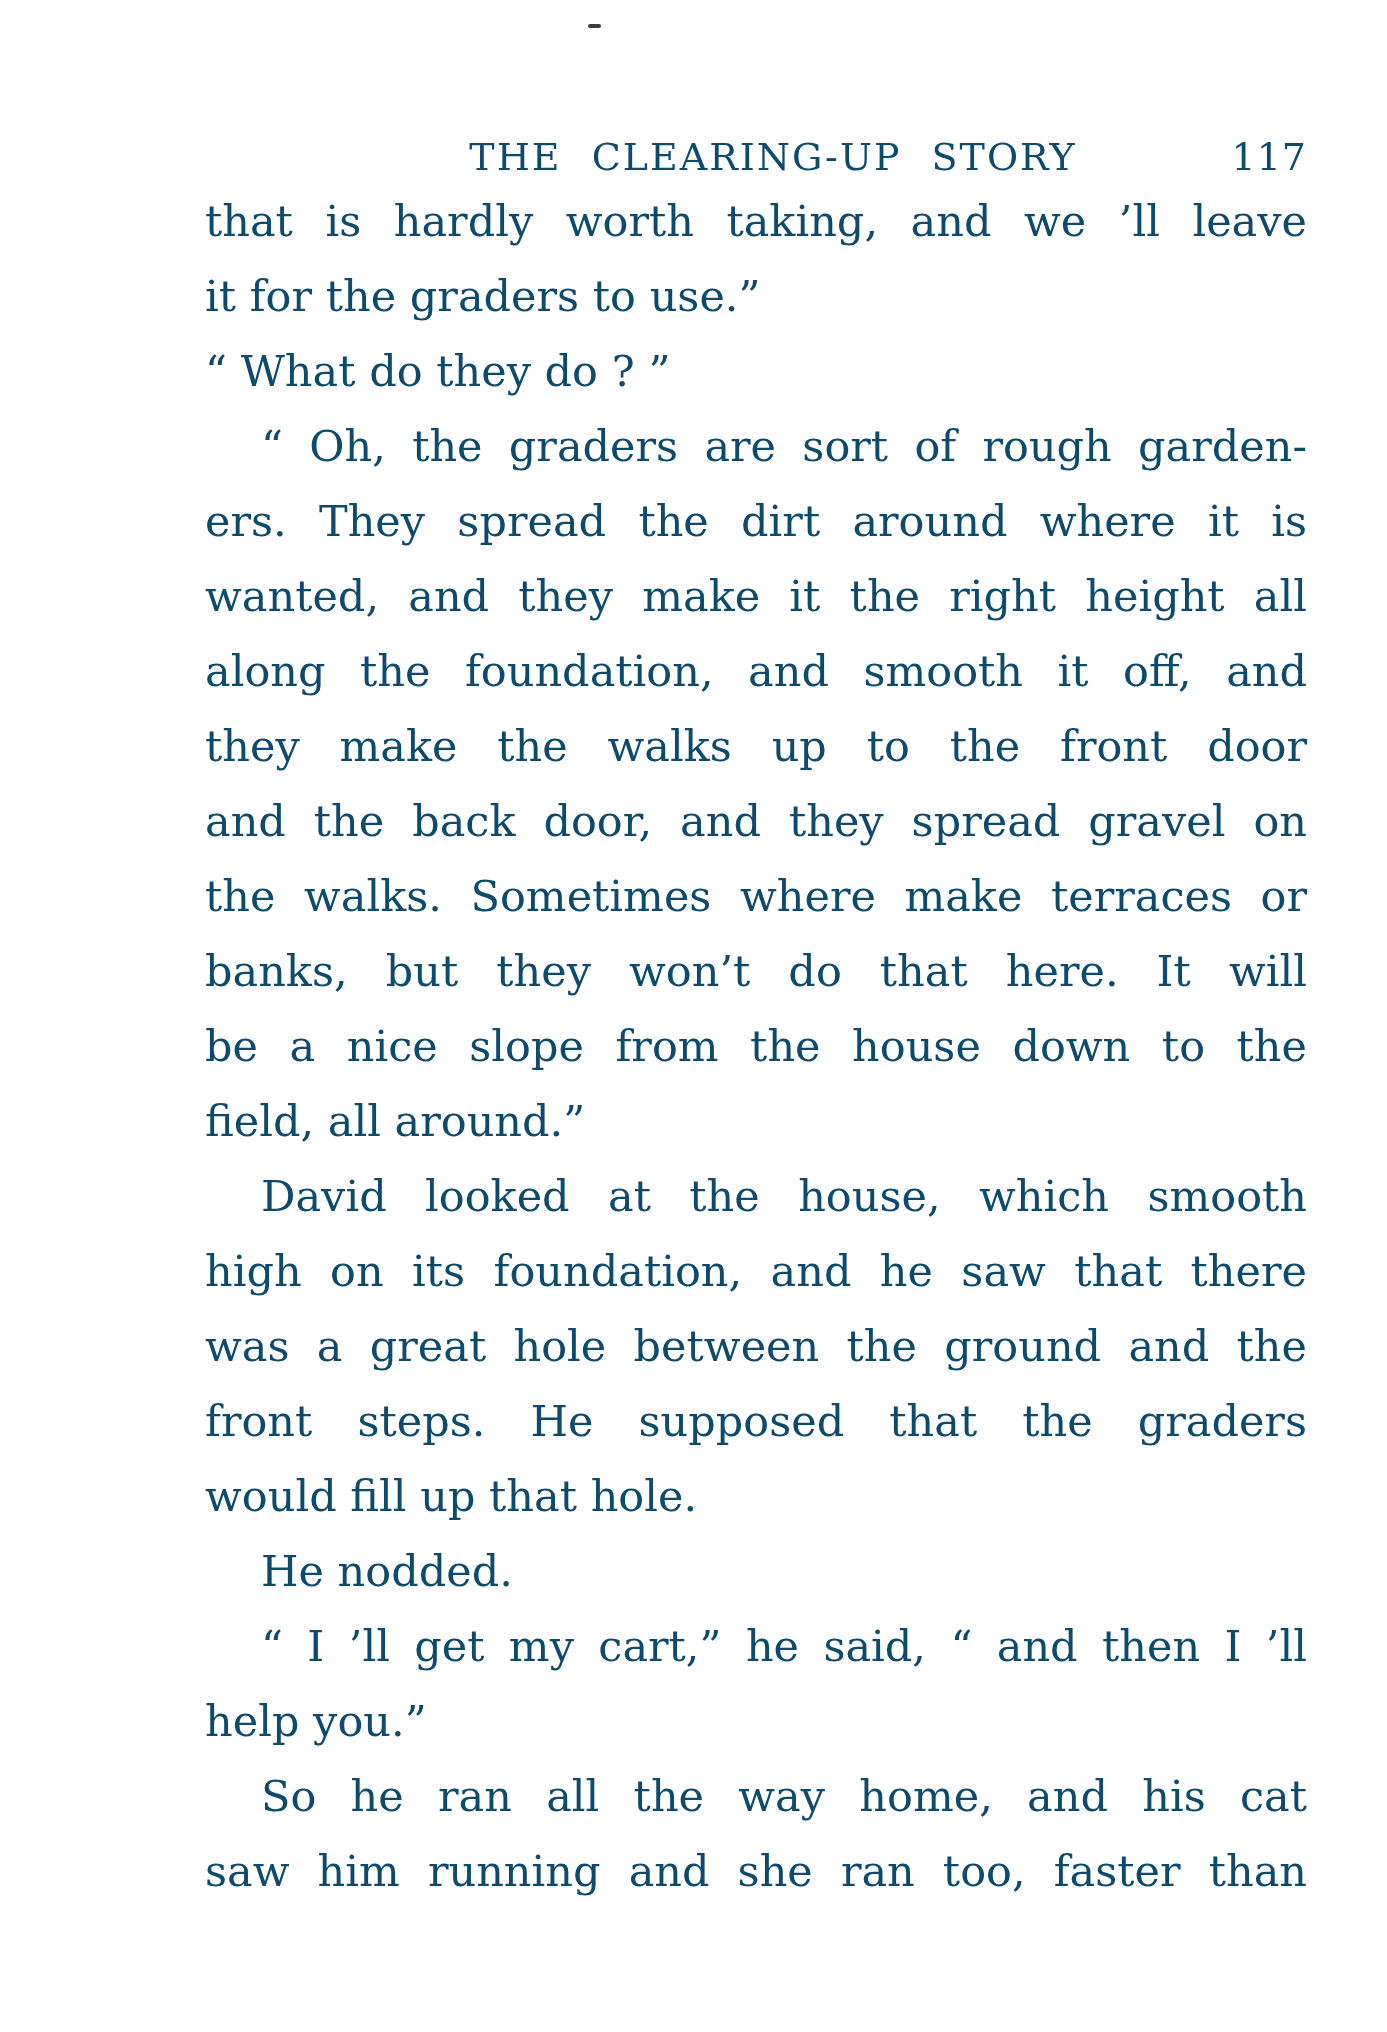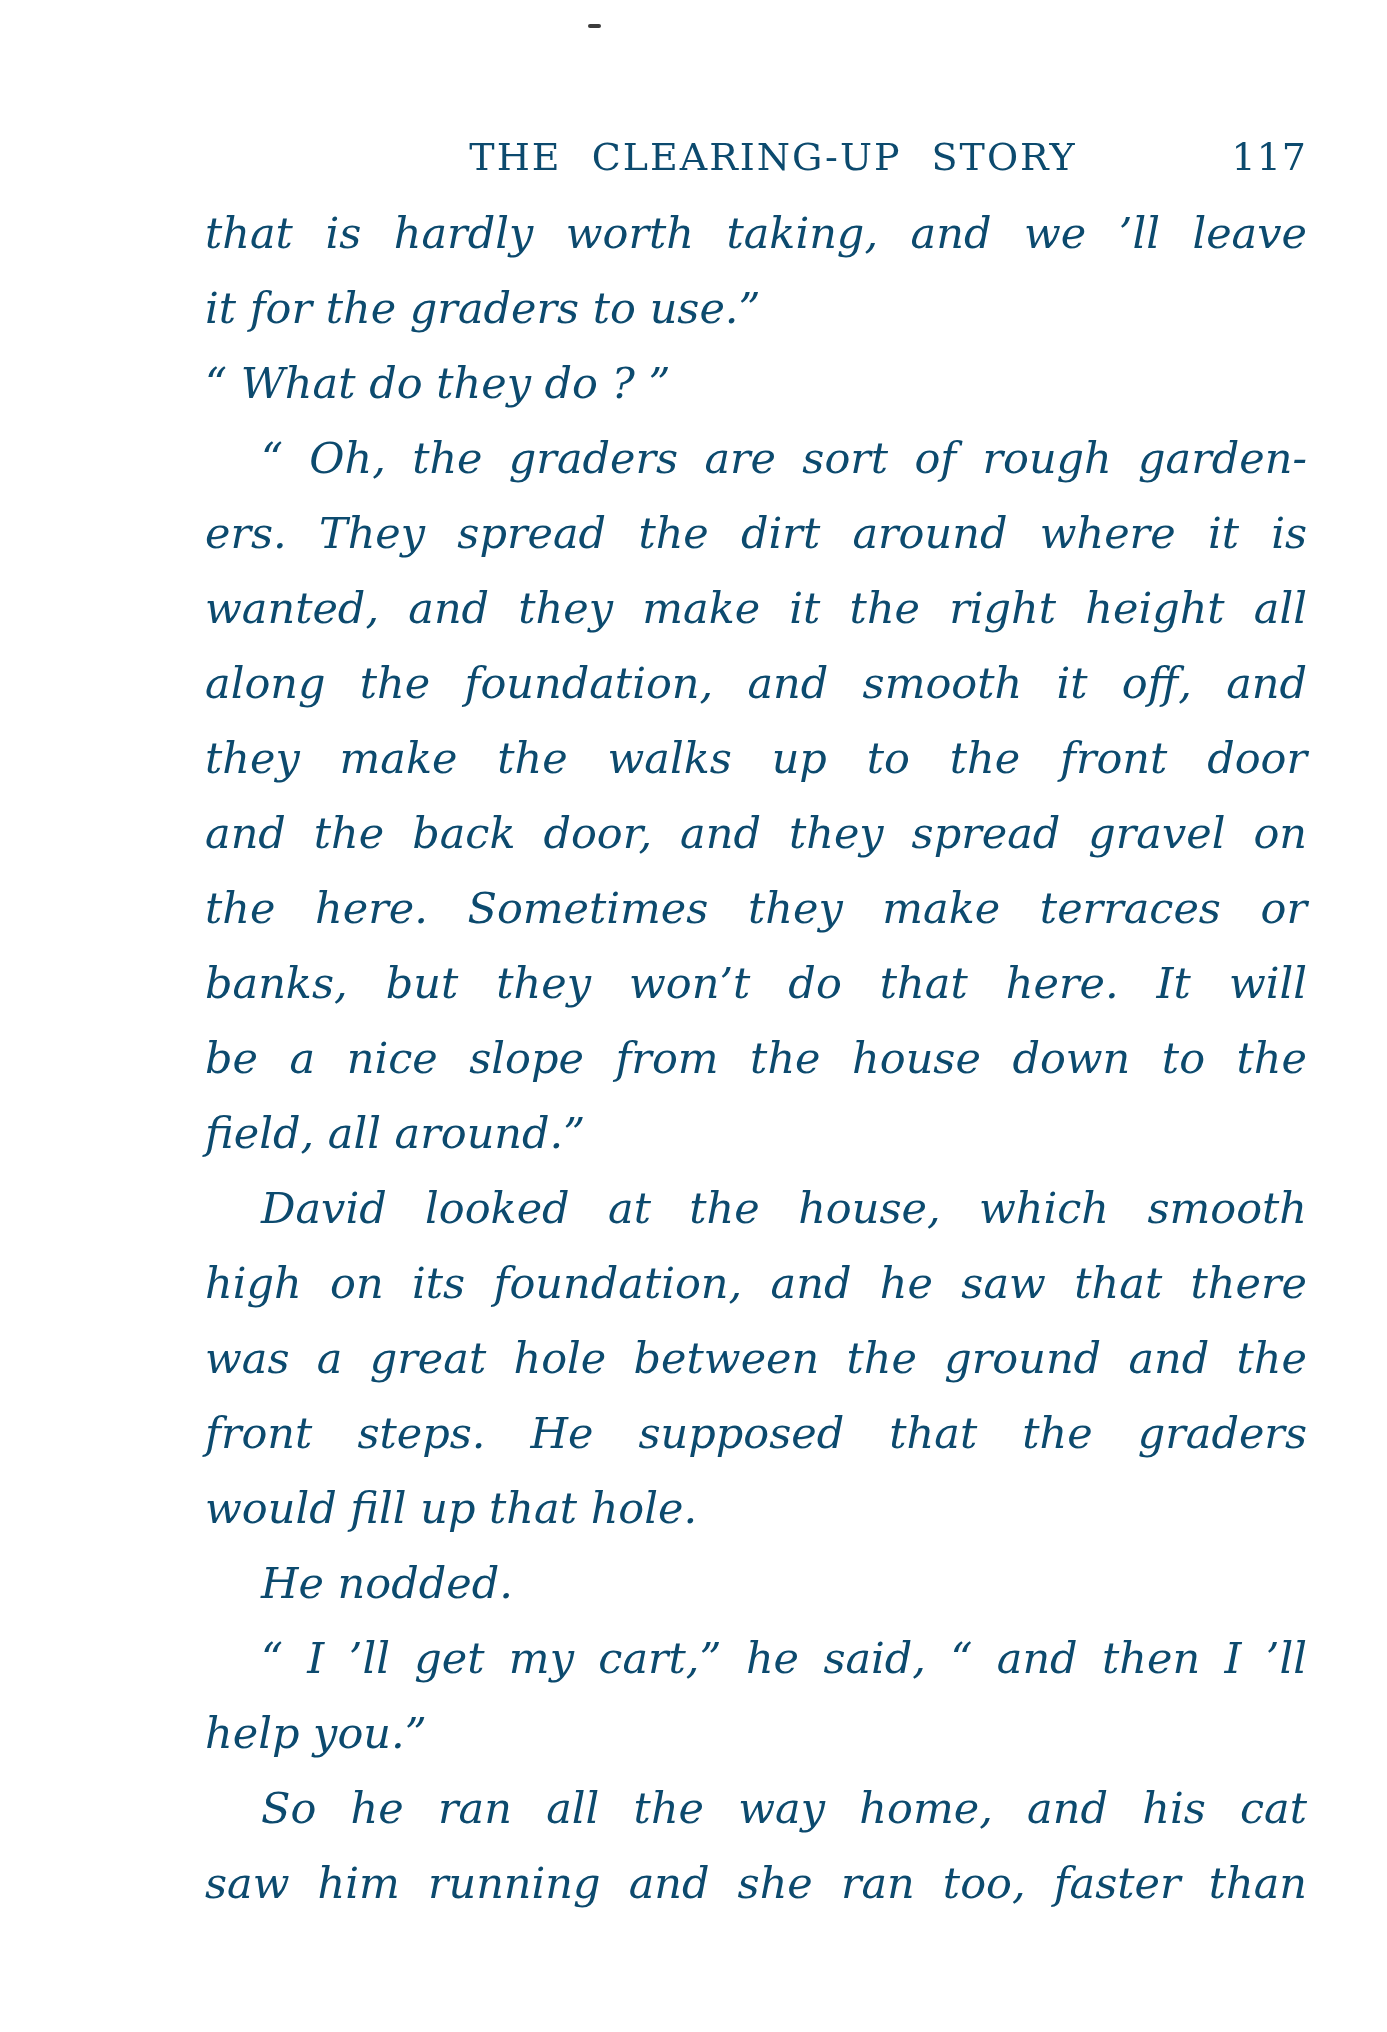--- a/index.html
+++ b/index.html
@@ -47,23 +47,22 @@
   .page-number {
     position: absolute;
     right: 0;
     top: 0;
     font-weight: normal;
     letter-spacing: 1px;
   }
   .page-body {
     position: absolute;
     left: 205px;
-    top: 196px;
+    top: 184px;
     width: 1102px;
-    font-style: italic;
   }
   .text-line {
     height: 75px;
     line-height: 75px;
     font-size: 43px;
     white-space: nowrap;
     text-align: left;
   }
   .text-line.justify {
     white-space: normal;
@@ -90,21 +89,21 @@
   <main class="page-body" id="page-body">
       <div class="text-line justify">that is hardly worth taking, and we ’ll leave</div>
       <div class="text-line">it for the graders to use.”</div>
       <div class="text-line">“ What do they do ? ”</div>
       <div class="text-line justify indent">“ Oh, the graders are sort of rough garden-</div>
       <div class="text-line justify">ers. They spread the dirt around where it is</div>
       <div class="text-line justify">wanted, and they make it the right height all</div>
       <div class="text-line justify">along the foundation, and smooth it off, and</div>
       <div class="text-line justify">they make the walks up to the front door</div>
       <div class="text-line justify">and the back door, and they spread gravel on</div>
-      <div class="text-line justify">the here. Sometimes they make terraces or</div>
+      <div class="text-line justify">the walks. Sometimes where make terraces or</div>
       <div class="text-line justify">banks, but they won’t do that here. It will</div>
       <div class="text-line justify">be a nice slope from the house down to the</div>
       <div class="text-line">field, all around.”</div>
       <div class="text-line justify indent">David looked at the house, which smooth</div>
       <div class="text-line justify">high on its foundation, and he saw that there</div>
       <div class="text-line justify">was a great hole between the ground and the</div>
       <div class="text-line justify">front steps. He supposed that the graders</div>
       <div class="text-line">would fill up that hole.</div>
       <div class="text-line indent">He nodded.</div>
       <div class="text-line justify indent">“ I ’ll get my cart,” he said, “ and then I ’ll</div>

